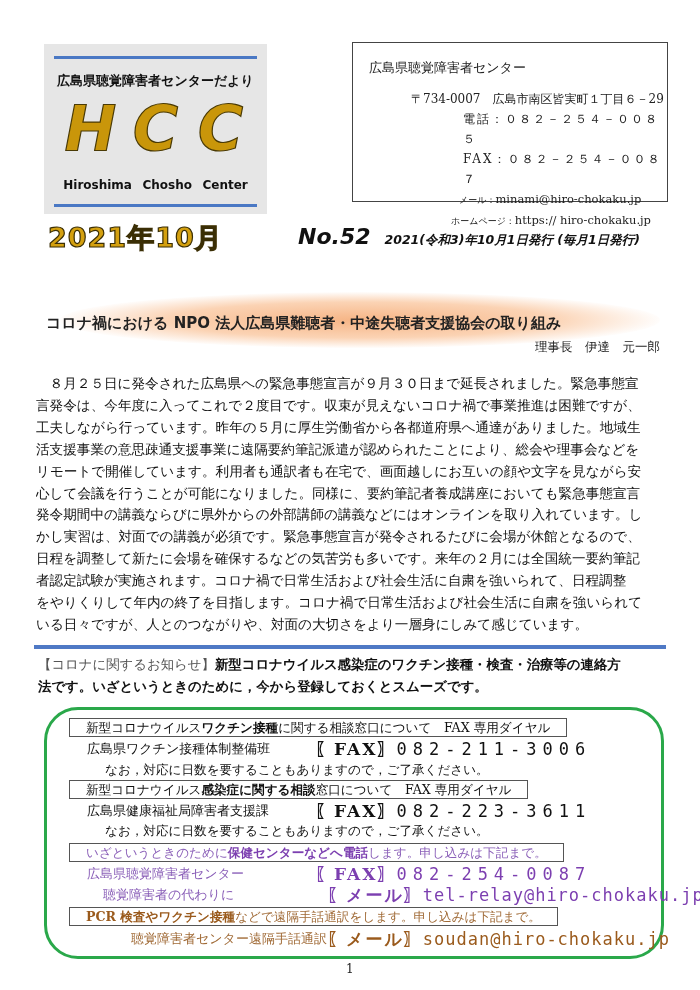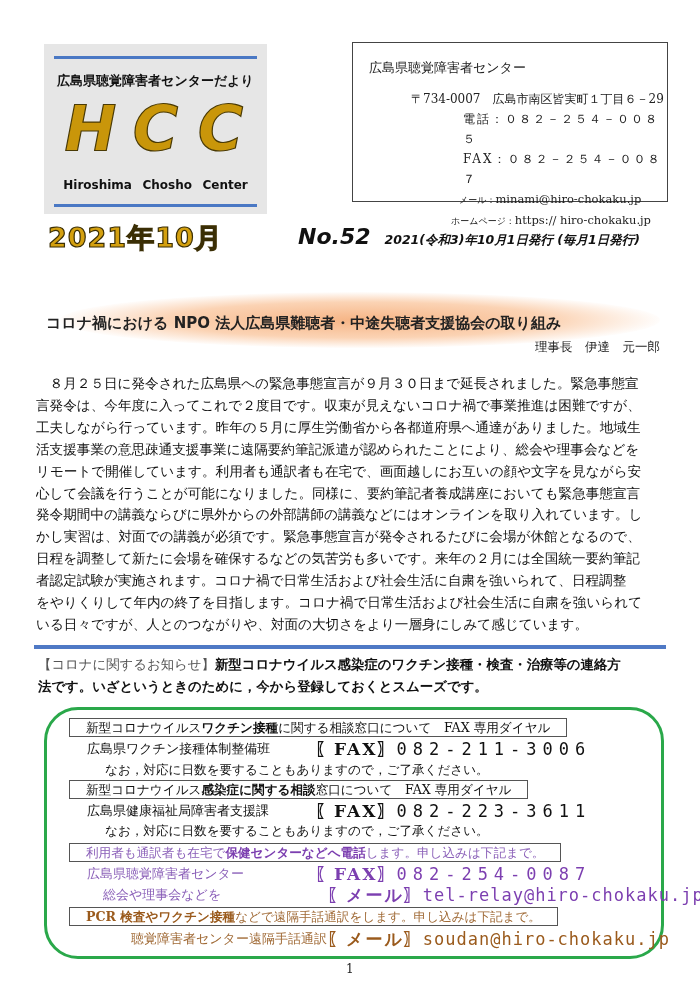--- a/index.html
+++ b/index.html
@@ -181,25 +181,25 @@
   <div class="row note c-black" style="left:58px; top:51px;">なお，対応に日数を要することもありますので，ご了承ください。</div>
 
   <div class="row hdr c-black" style="left:22px; top:70px;">
     <span>新型コロナウイルス</span><b>感染症に関する相談</b><span>窓口について　FAX 専用ダイヤル</span>
   </div>
   <div class="row org c-black" style="left:40px; top:91px;">広島県健康福祉局障害者支援課</div>
   <div class="row contact fax c-black" style="left:268px; top:91px;"><span class="bracket">〖FAX〗</span><span>082-223-3611</span></div>
   <div class="row note c-black" style="left:58px; top:112px;">なお，対応に日数を要することもありますので，ご了承ください。</div>
 
   <div class="row hdr c-purple-soft" style="left:22px; top:133px;">
-    <span>利用者も通訳者も在宅で</span><b class="c-purple">保健センターなどへ電話</b><span>します。申し込みは下記まで。</span>
+    <span>いざというときのために</span><b class="c-purple">保健センターなどへ電話</b><span>します。申し込みは下記まで。</span>
   </div>
   <div class="row org c-purple-soft" style="left:40px; top:154px;">広島県聴覚障害者センター</div>
   <div class="row contact fax c-purple" style="left:268px; top:154px;"><span class="bracket">〖FAX〗</span><span>082-254-0087</span></div>
-  <div class="row org c-purple-soft" style="left:56px; top:175px;">総会や理事会などを</div>
+  <div class="row org c-purple-soft" style="left:56px; top:175px;">聴覚障害者の代わりに</div>
   <div class="row contact c-purple" style="left:280px; top:175px;"><span class="bracket">〖メール〗</span><span>tel-relay@hiro-chokaku.jp</span></div>
 
   <div class="row hdr c-brown-soft" style="left:22px; top:197px;">
     <b class="c-brown">PCR 検査やワクチン接種</b><span>などで遠隔手話通訳をします。申し込みは下記まで。</span>
   </div>
   <div class="row org c-brown-soft" style="left:40px; top:219px;margin-left:44px;">聴覚障害者センター遠隔手話通訳</div>
   <div class="row contact c-brown" style="left:280px; top:219px;"><span class="bracket">〖メール〗</span><span>soudan@hiro-chokaku.jp</span></div>
 </div>
 
 <div class="page-num">1</div>

